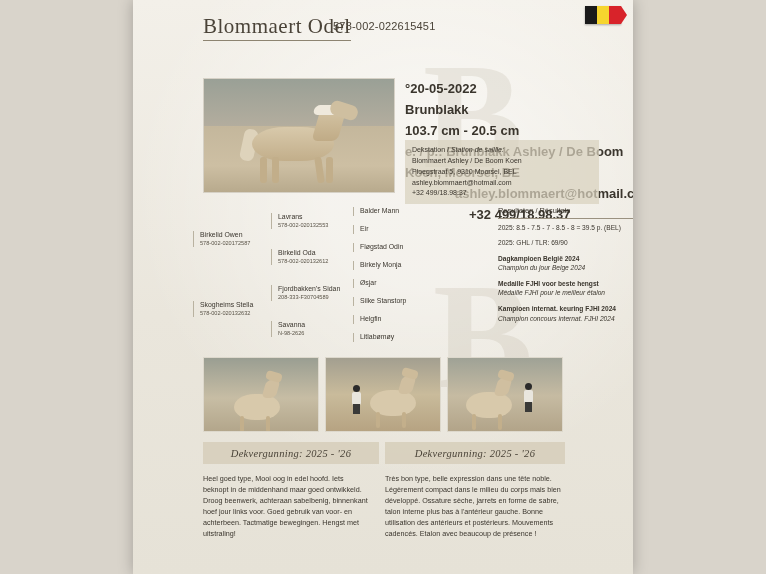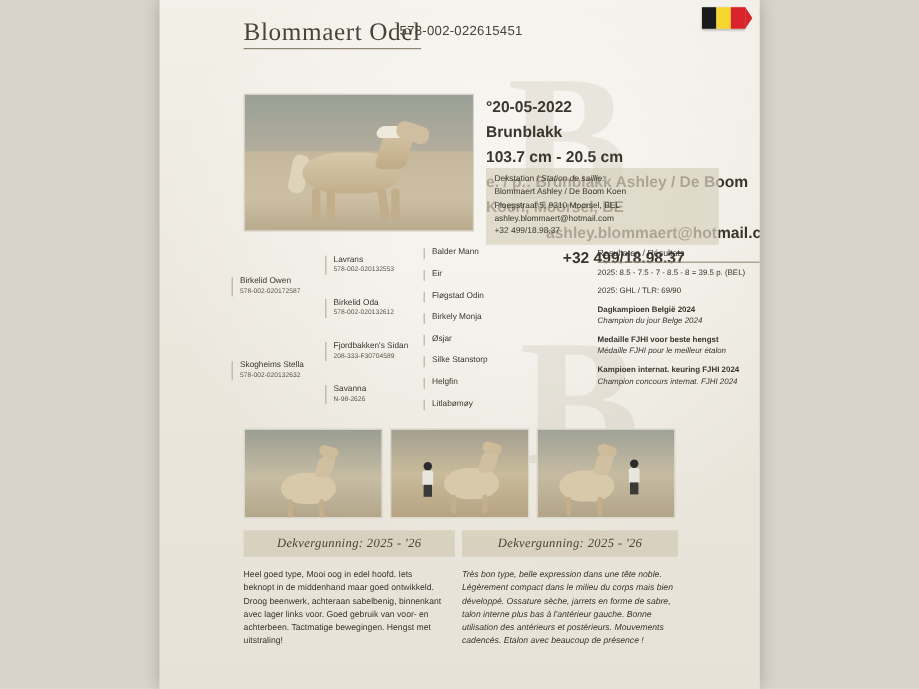--- a/index.html
+++ b/index.html
@@ -125,21 +125,21 @@
     position:absolute;top:442px;height:22px;background:rgba(214,206,186,.85);
     font-family:"Liberation Serif", serif;font-style:italic;font-size:10.5px;color:#4a4338;
     display:flex;align-items:center;justify-content:center;letter-spacing:.3px;
   }
   .dekL{left:70px;width:176px;}
   .dekR{left:252px;width:180px;}
 
   
   .desc{position:absolute;top:474px;font-size:7.2px;color:#3a352d;line-height:1.52;}
   .descL{left:70px;width:168px;}
-  .descR{left:252px;width:176px;font-style:italic;}
+  .descR{left:252px;width:176px;}
 </style>
 </head>
 <body>
 
 <div class="page">
   <div class="wm wm1">B</div>
   <div class="wm wm2">B</div>
 
   <div class="content">
 
@@ -298,17 +298,17 @@
             <div class="hd"></div>
             <div class="t"></div>
             <div class="lg"></div>
           </div>
       </div>
     </div>
 
     <div class="dekbar dekL">Dekvergunning: 2025 - '26</div>
     <div class="dekbar dekR">Dekvergunning: 2025 - '26</div>
 
-    <div class="desc descL">Heel goed type, Mooi oog in edel hoofd. Iets beknopt in de middenhand maar goed ontwikkeld. Droog beenwerk, achteraan sabelbenig, binnenkant avec lager links voor. Goed gebruik van voor- en achterbeen. Tactmatige bewegingen. Hengst met uitstraling!</div>
+    <div class="desc descL">Heel goed type, Mooi oog in edel hoofd. Iets beknopt in de middenhand maar goed ontwikkeld. Droog beenwerk, achteraan sabelbenig, binnenkant hoef jour links voor. Goed gebruik van voor- en achterbeen. Tactmatige bewegingen. Hengst met uitstraling!</div>
     <div class="desc descR">Très bon type, belle expression dans une tête noble. Légèrement compact dans le milieu du corps mais bien développé. Ossature sèche, jarrets en forme de sabre, talon interne plus bas à l'antérieur gauche. Bonne utilisation des antérieurs et postérieurs. Mouvements cadencés. Etalon avec beaucoup de présence !</div>
 
   </div>
 </div>
 
 </body></html>

